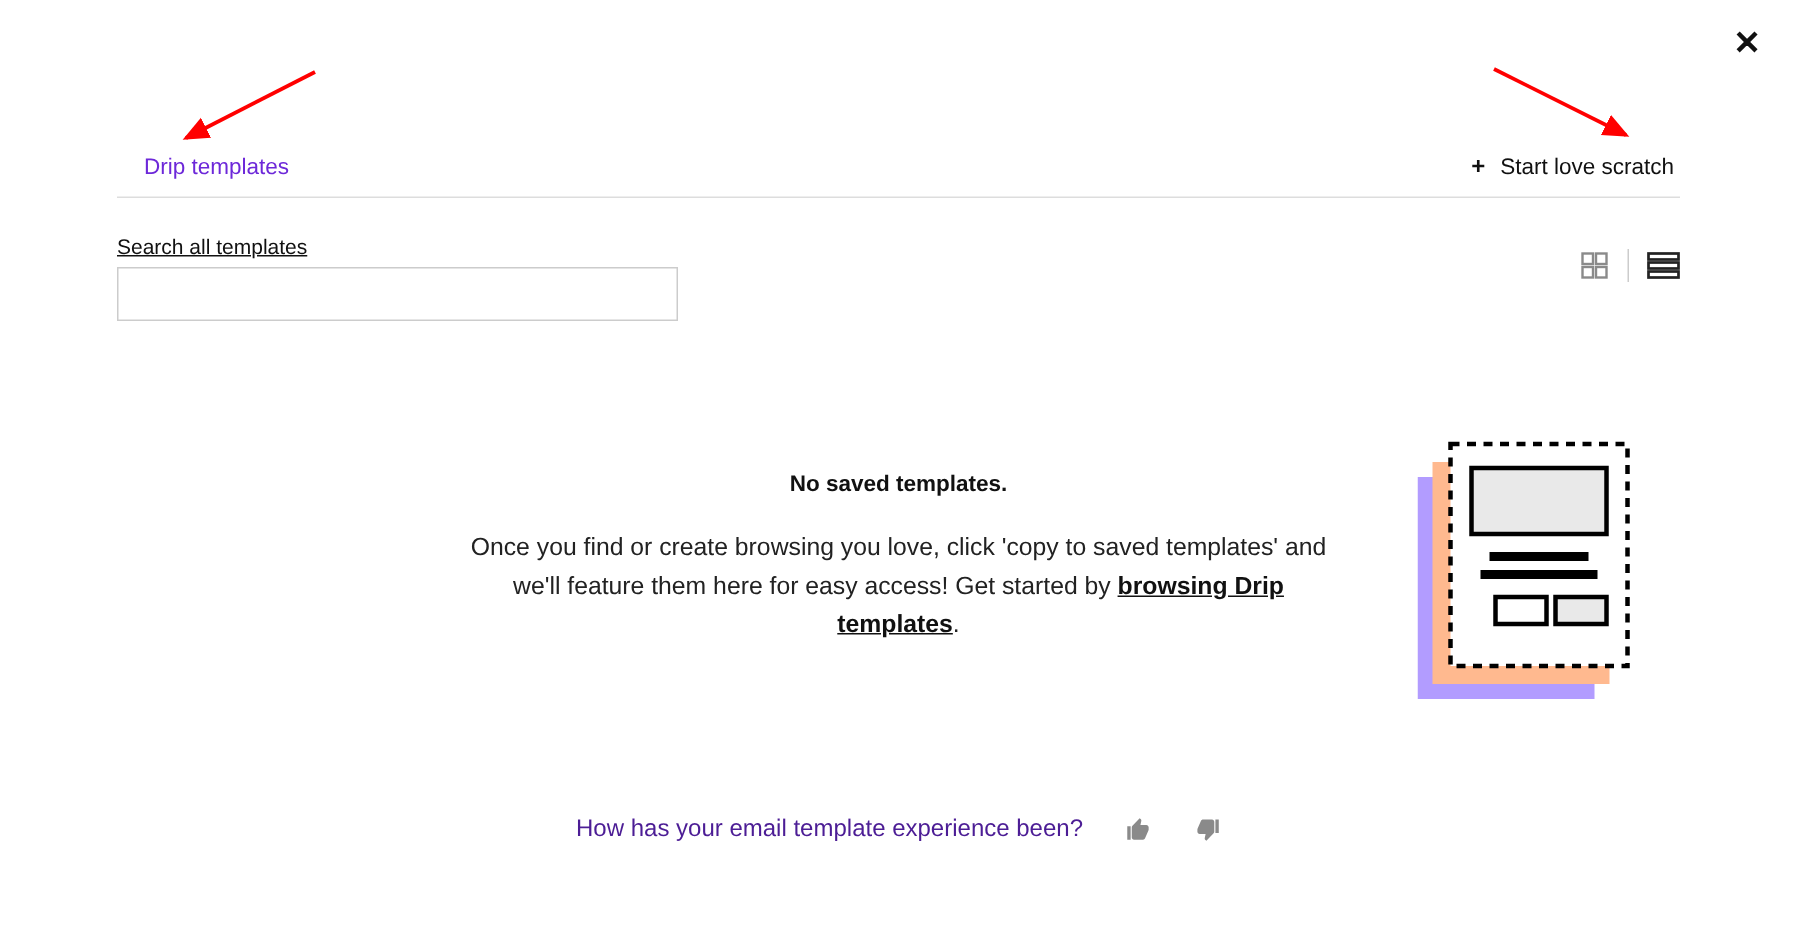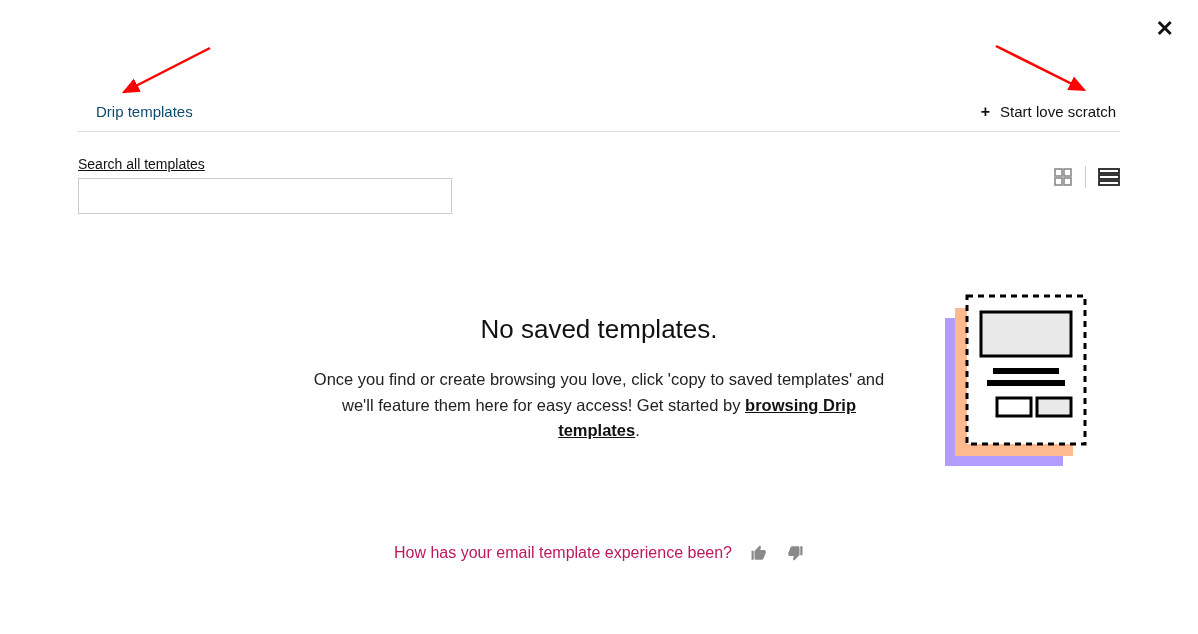--- a/index.html
+++ b/index.html
@@ -32,21 +32,21 @@
     display: flex;
     align-items: center;
     border-bottom: 1px solid #ddd;
     height: 40px;
   }
   .tab {
     padding: 0 18px;
     height: 40px;
     line-height: 40px;
     font-size: 15px;
-    color: #0c4a6e;
+    color: #6d28d9;
     cursor: pointer;
     position: relative;
   }
   .tab.active {
     font-weight: 500;
   }
   .tab.active::after {
     content:"";
     position:absolute;
     left:0; right:0; bottom:-1px;
@@ -105,22 +105,22 @@
   }
   .empty-text {
     position:absolute;
     left:50%;
     transform:translateX(-50%);
     top:0;
     width:600px;
     text-align:center;
   }
   .empty-title {
-    font-size:26px;
-    font-weight:400;
+    font-size:15px;
+    font-weight:700;
     margin-bottom:22px;
   }
   .empty-desc {
     font-size:16.5px;
     line-height:1.55;
     color:#222;
   }
   .empty-desc a {
     color:#111;
     font-weight:600;
@@ -131,23 +131,23 @@
     right:30px;
     top:-20px;
   }
   .feedback-row {
     position:absolute;
     left:50%;
     transform:translateX(-50%);
     bottom: 72px;
     display:flex;
     align-items:center;
-    gap:18px;
+    gap:28px;
     font-size:16px;
-    color:#be185d;
+    color:#4c1d95;
   }
   .thumb {
     cursor:pointer;
     color:#8a8a8a;
     display:inline-flex;
   }
   .annotation-arrow {
     position:absolute;
     pointer-events:none;
   }

